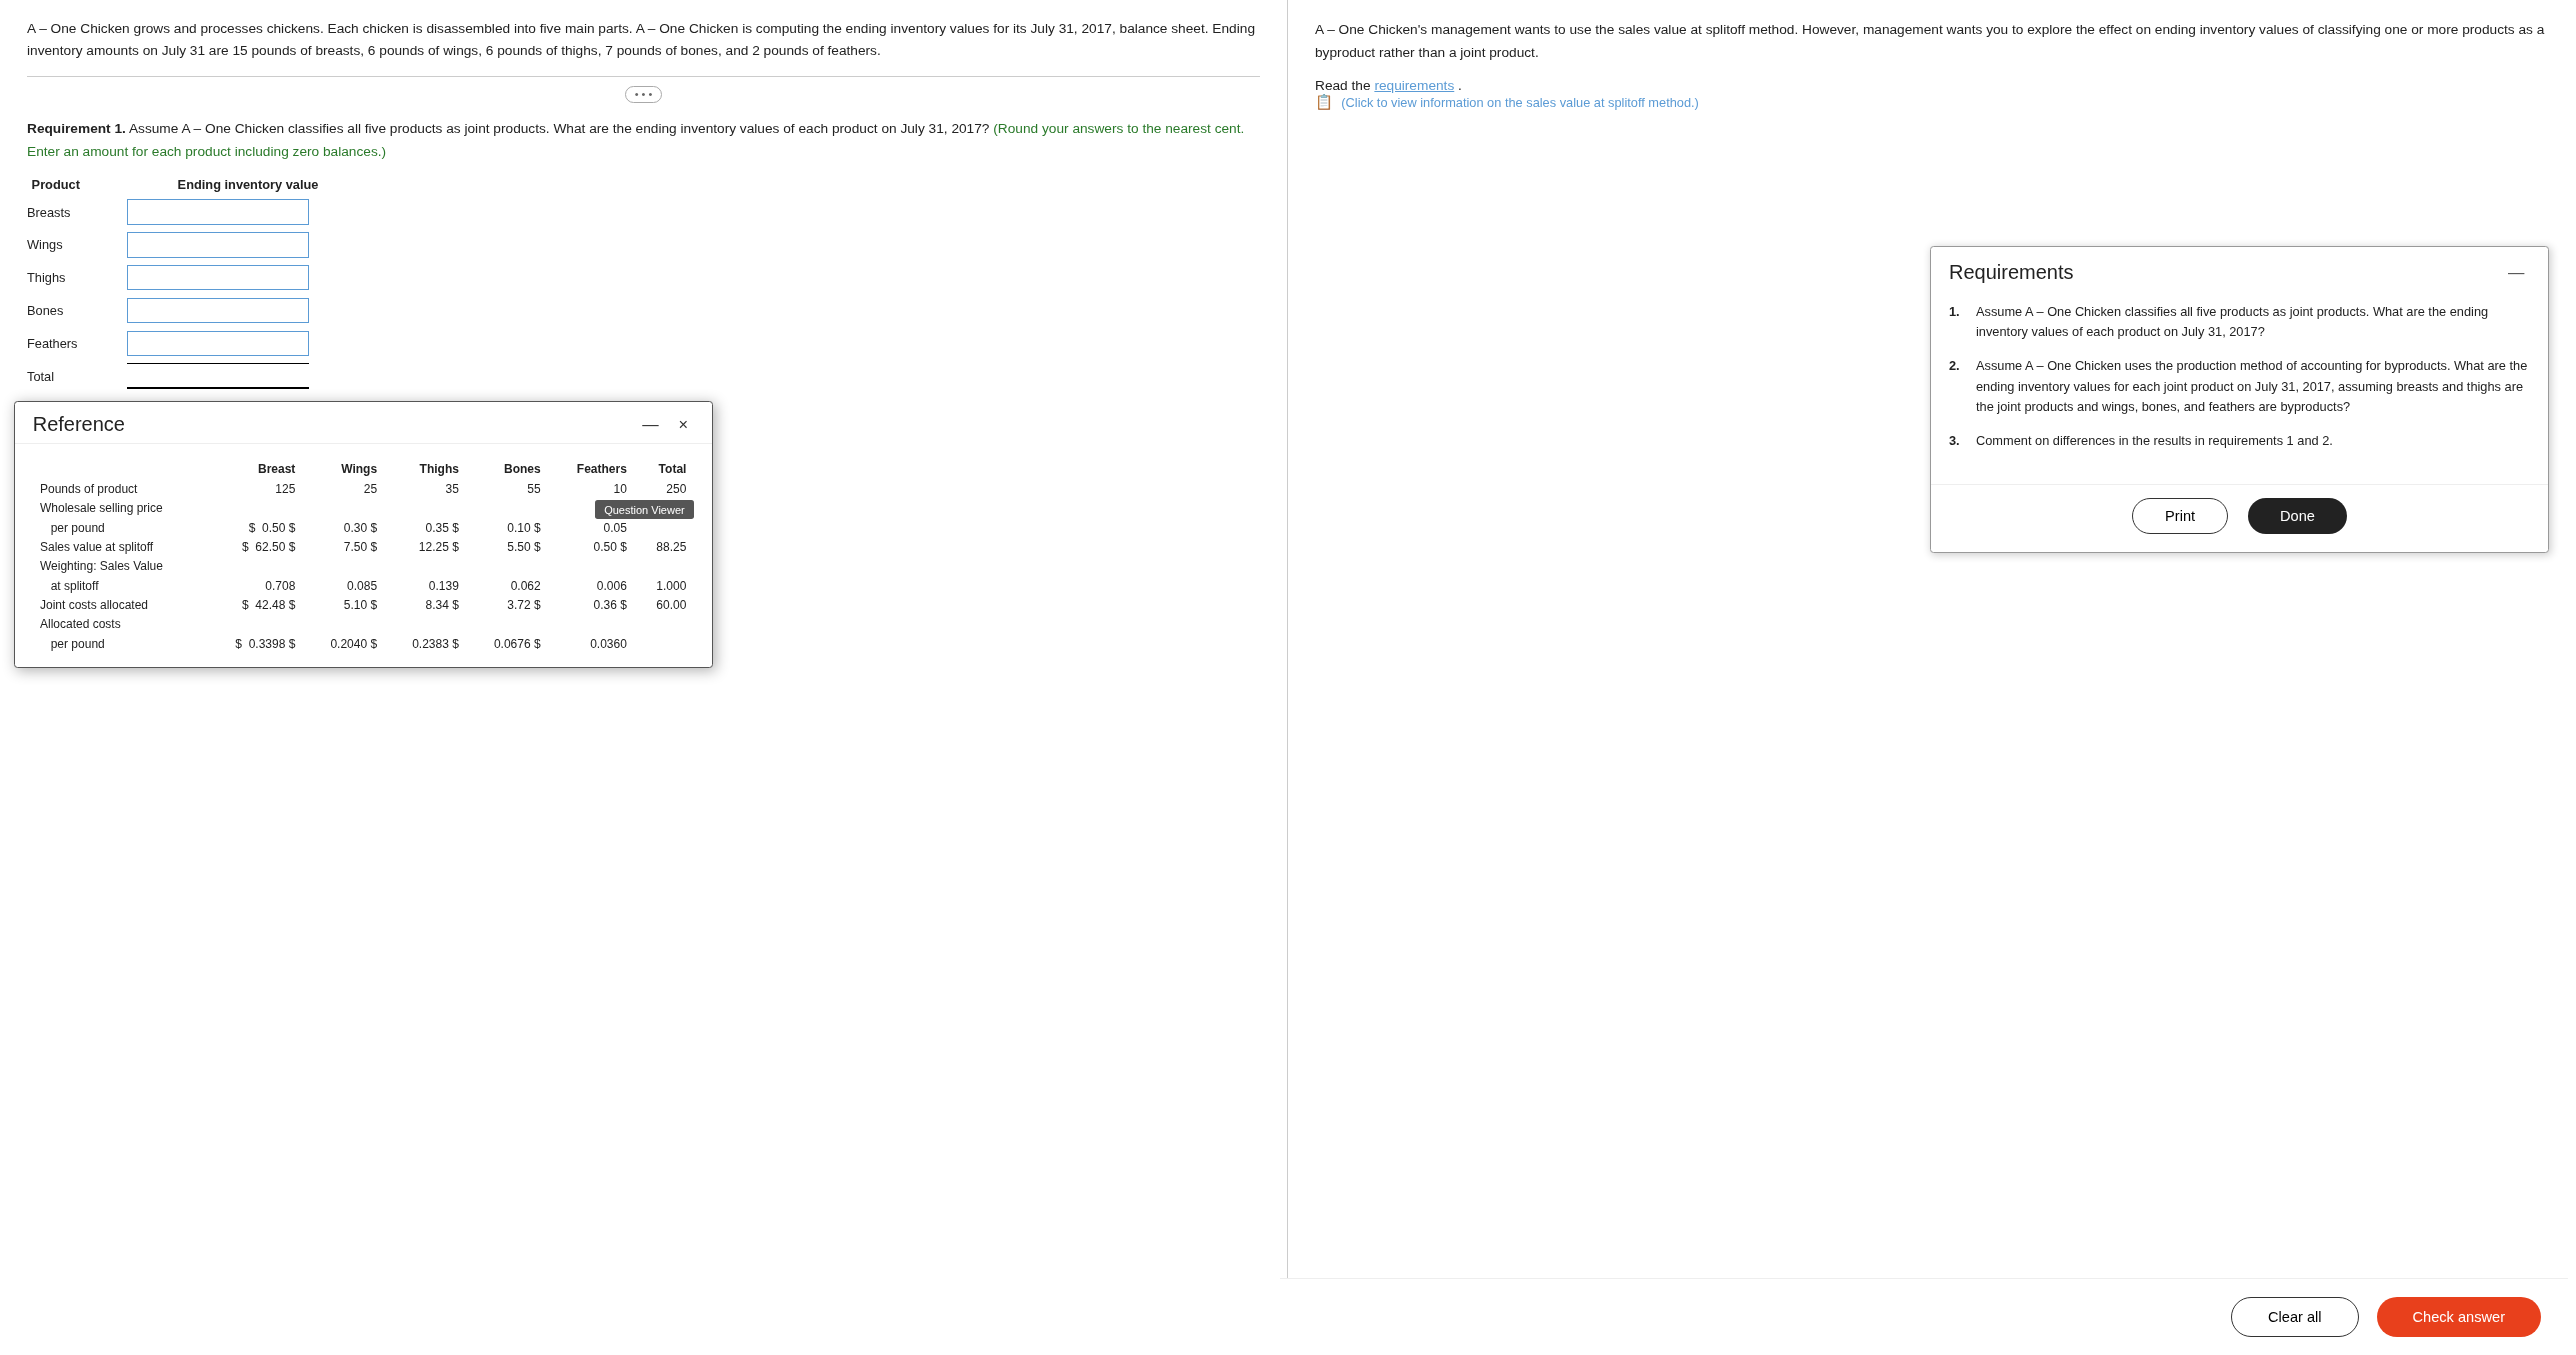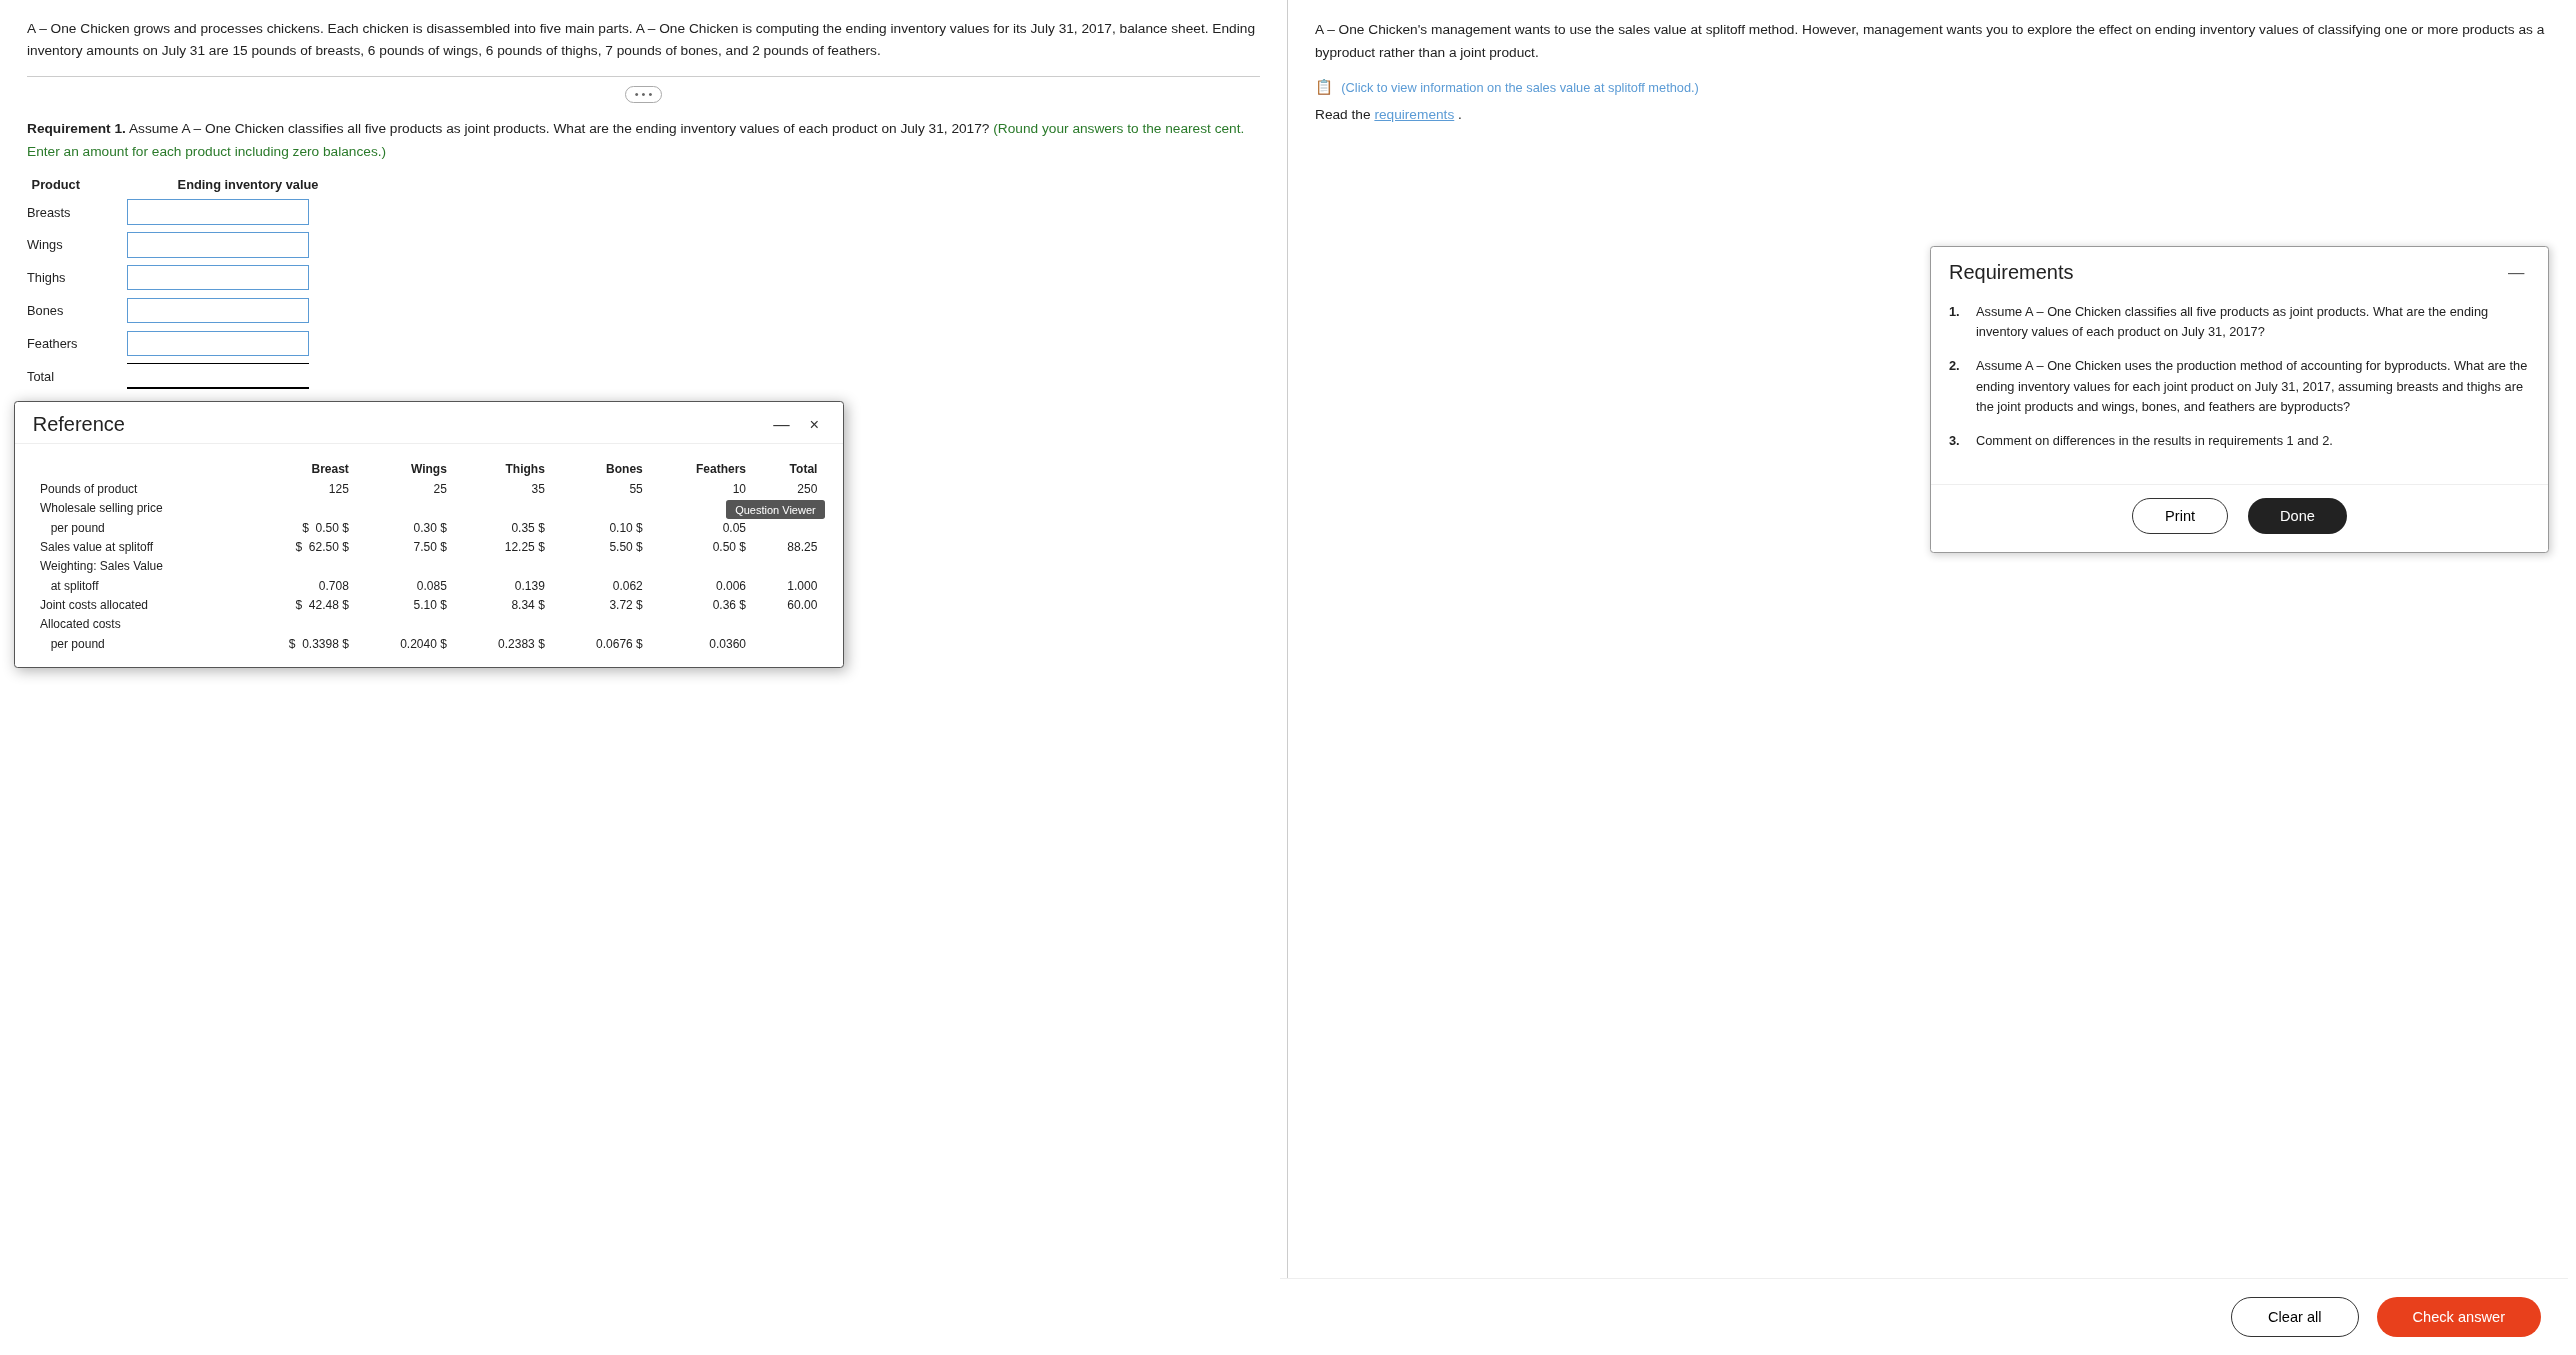--- a/index.html
+++ b/index.html
@@ -27,21 +27,21 @@
     .product-row { display: flex; align-items: center; margin-bottom: 7.3px; gap: 18px; }
     .product-label { width: 82px; font-size: 12.8px; }
     .product-input { width: 182px; height: 25.5px; border: 1.8px solid #5b9bd5; outline: none; padding: 1.8px 4.6px; font-size: 12.8px; }
     .product-input.total { border-bottom: 2.7px double #000; border-top: 0.9px solid #000; border-left: none; border-right: none; background: #fff; }
 
     
     .reference-modal {
       position: absolute;
       left: 13.7px;
       top: 401px;
-      width: 830px;
+      width: 699px;
       background: #fff;
       border: 1.8px solid #555;
       border-radius: 3.6px;
       box-shadow: 2.7px 2.7px 13.7px rgba(0,0,0,0.3);
       z-index: 100;
     }
     .modal-header {
       display: flex;
       justify-content: space-between;
       align-items: center;
@@ -257,29 +257,29 @@
             </tr>
           </tbody>
         </table>
       </div>
     </div>
   </div>
 
   <div class="right-panel">
     <p class="info-text">A – One Chicken's management wants to use the sales value at splitoff method. However, management wants you to explore the effect on ending inventory values of classifying one or more products as a byproduct rather than a joint product.</p>
 
-    <p style="margin-bottom:11px; font-size:12.8px;">
-      <span class="book-icon">📋</span>
-      <span class="click-info" style="cursor:pointer;">(Click to view information on the sales value at splitoff method.)</span>
-    </p>
-
     <p style="font-size:13.7px;">
       <span>Read the</span>
       <a class="info-link" href="#">requirements</a>
       <span>.</span>
+    </p>
+
+    <p style="margin-bottom:11px; font-size:12.8px;">
+      <span class="book-icon">📋</span>
+      <span class="click-info" style="cursor:pointer;">(Click to view information on the sales value at splitoff method.)</span>
     </p>
 
     <div class="requirements-modal">
       <div class="req-modal-header">
         <span class="req-modal-title">Requirements</span>
         <button class="req-modal-minimize modal-btn">—</button>
       </div>
       <div class="req-modal-body">
         <ul class="req-list">
           <li>

